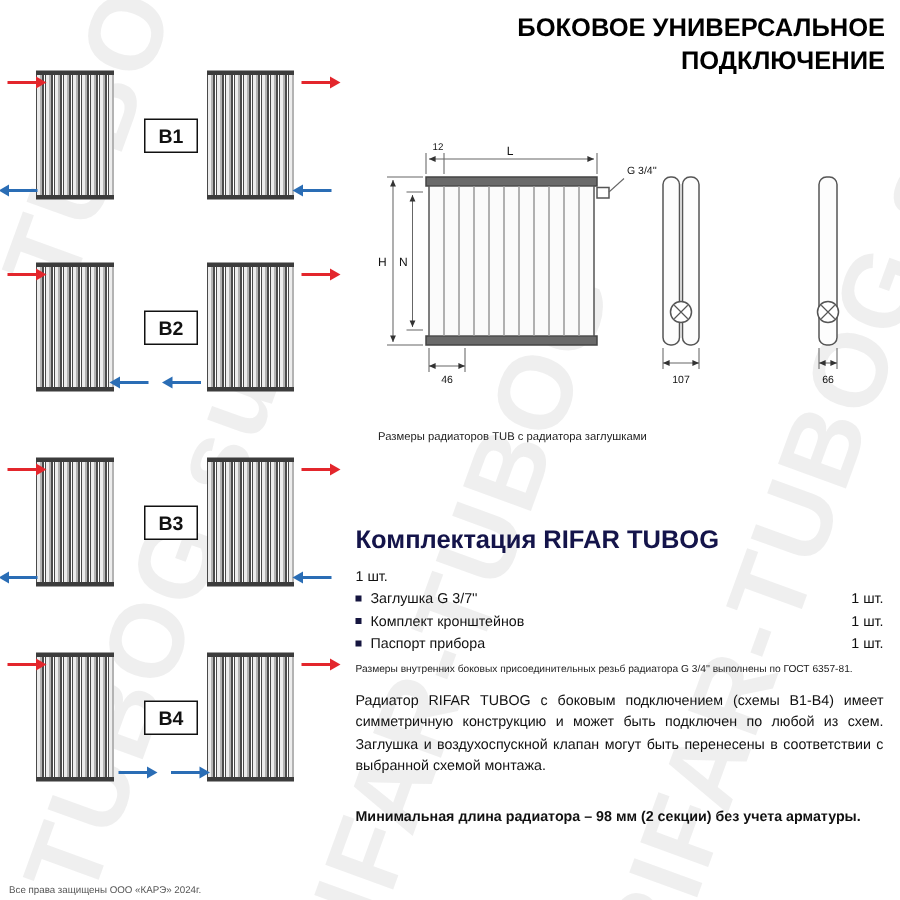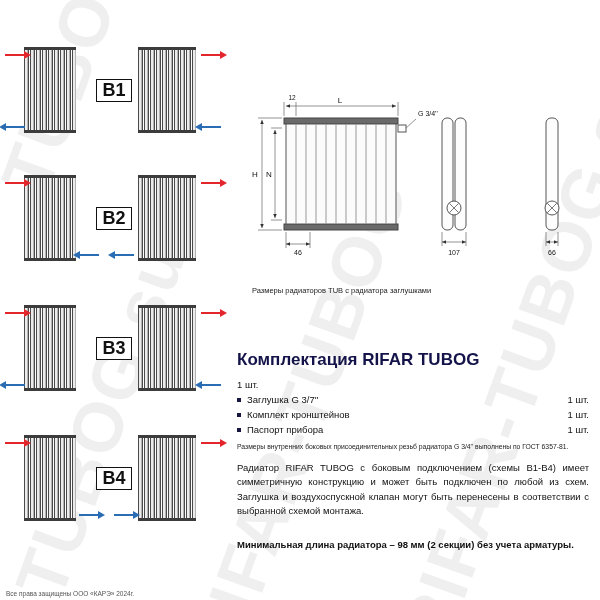--- a/index.html
+++ b/index.html
@@ -12,21 +12,21 @@
   
   .title{position:absolute;top:8px;right:10px;text-align:right;font-weight:bold;
          font-size:17px;line-height:1.3;color:#000;}
   
   .scheme-row{position:absolute;left:8px;width:215px;height:100px;}
   .rad{position:absolute;top:7px;height:80px;
        background:repeating-linear-gradient(90deg,#4a4a4a 0px,#4a4a4a 1px,#ececec 1px,#ececec 3px,#b3b3b3 3px,#b3b3b3 4.2px,#4a4a4a 4.2px,#4a4a4a 5.2px,#ffffff 5.2px,#ffffff 6px);
        border-top:3px solid #3c3c3c;border-bottom:3px solid #3c3c3c;}
   .scheme-label{position:absolute;left:88px;top:39px;width:34px;height:21px;
        border:1.5px solid #111;background:#fff;display:flex;align-items:center;
-       justify-content:center;font-weight:bold;font-size:18px;}
+       justify-content:center;font-weight:bold;font-size:13px;}
   .arr{position:absolute;width:20px;height:2px;background:currentColor;}
   .arr::after{content:"";position:absolute;top:-3px;width:0;height:0;
        border-top:4px solid transparent;border-bottom:4px solid transparent;}
   .arr.dir-r::after{right:-6px;border-left:7px solid;}
   .arr.dir-l::after{left:-6px;border-right:7px solid;}
   .arr.red{color:#e3262c;}
   .arr.blue{color:#2a6db5;}
   
   .tech{position:absolute;left:248px;top:92px;}
   .tech-caption{position:absolute;left:252px;top:286px;width:230px;font-size:7.5px;color:#222;}
@@ -50,20 +50,22 @@
 <body>
 
 <div class="page">
 
   <div class="wm" style="left:0px;top:580px">TUBOG.su</div>
   <div class="wm" style="left:175px;top:645px">RIFAR-TUBOG</div>
   <div class="wm" style="left:385px;top:630px">RIFAR-TUBOG.su</div>
   <div class="wm" style="left:-14px;top:175px">TUBOG</div>
 
   <div class="title">
+    <div>БОКОВОЕ УНИВЕРСАЛЬНОЕ</div>
+    <div>ПОДКЛЮЧЕНИЕ</div>
   </div>
 
   <div class="scheme-row" style="top:40px">
     <div class="rad" style="left:16px;width:52px"></div>
     <div class="rad" style="left:130px;width:58px"></div>
     <div class="scheme-label">В1</div>
     <span class="arr red dir-r" style="left:-3px;top:14px"></span>
     <span class="arr blue dir-l" style="left:-3px;top:86px"></span>
     <span class="arr red dir-r" style="left:193px;top:14px"></span>
     <span class="arr blue dir-l" style="left:193px;top:86px"></span>

